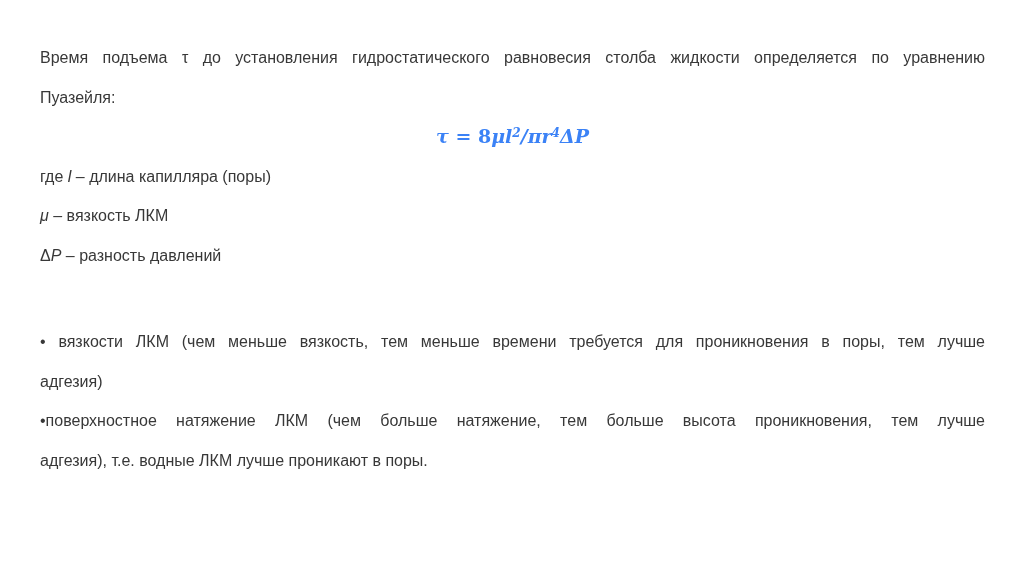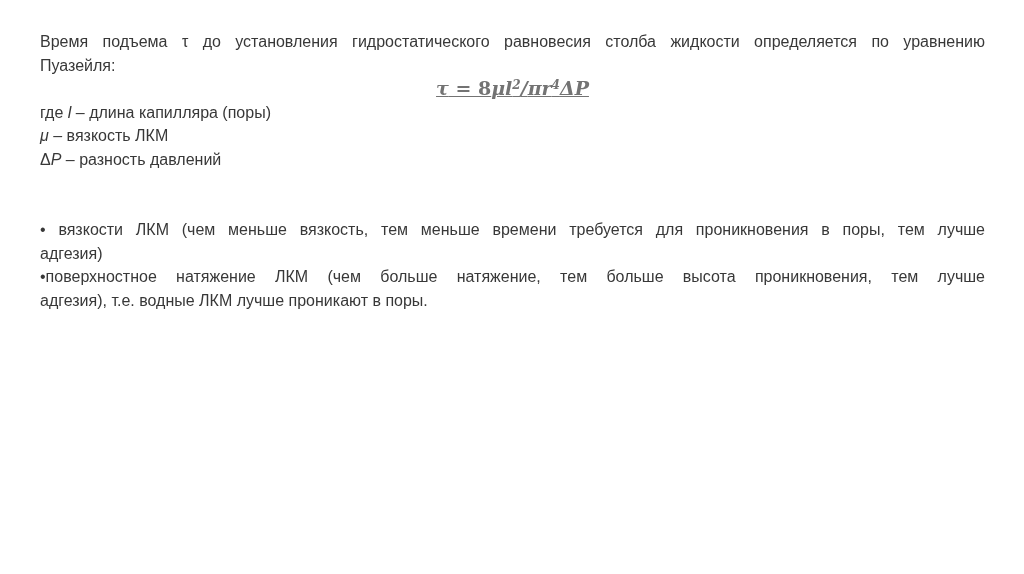--- a/index.html
+++ b/index.html
@@ -20,39 +20,39 @@
   .content {
     position: absolute;
     left: 40px;
     top: 30px;
     width: 945px;
     font-size: 16px;
     line-height: 23.5px;
   }
   .line {
     min-height: 23.5px;
+    margin-top: 16px;
   }
   
   .jline {
     text-align: justify;
     text-align-last: justify;
     text-justify: inter-word;
   }
   .spacer {
     height: 23.5px;
   }
   .formula-line {
     text-align: center;
     line-height: 23.5px;
     font-family: "DejaVu Serif", "Liberation Serif", serif;
     font-size: 19px;
     font-weight: bold;
     font-style: italic;
-    color: #737373;
-    text-decoration: underline;
+    color: #3b82f6;
   }
   .formula-line .upright {
     font-style: normal;
   }
   .formula-line sup {
     font-size: 12px;
     line-height: 0;
     vertical-align: 6px;
   }
   .sym {

